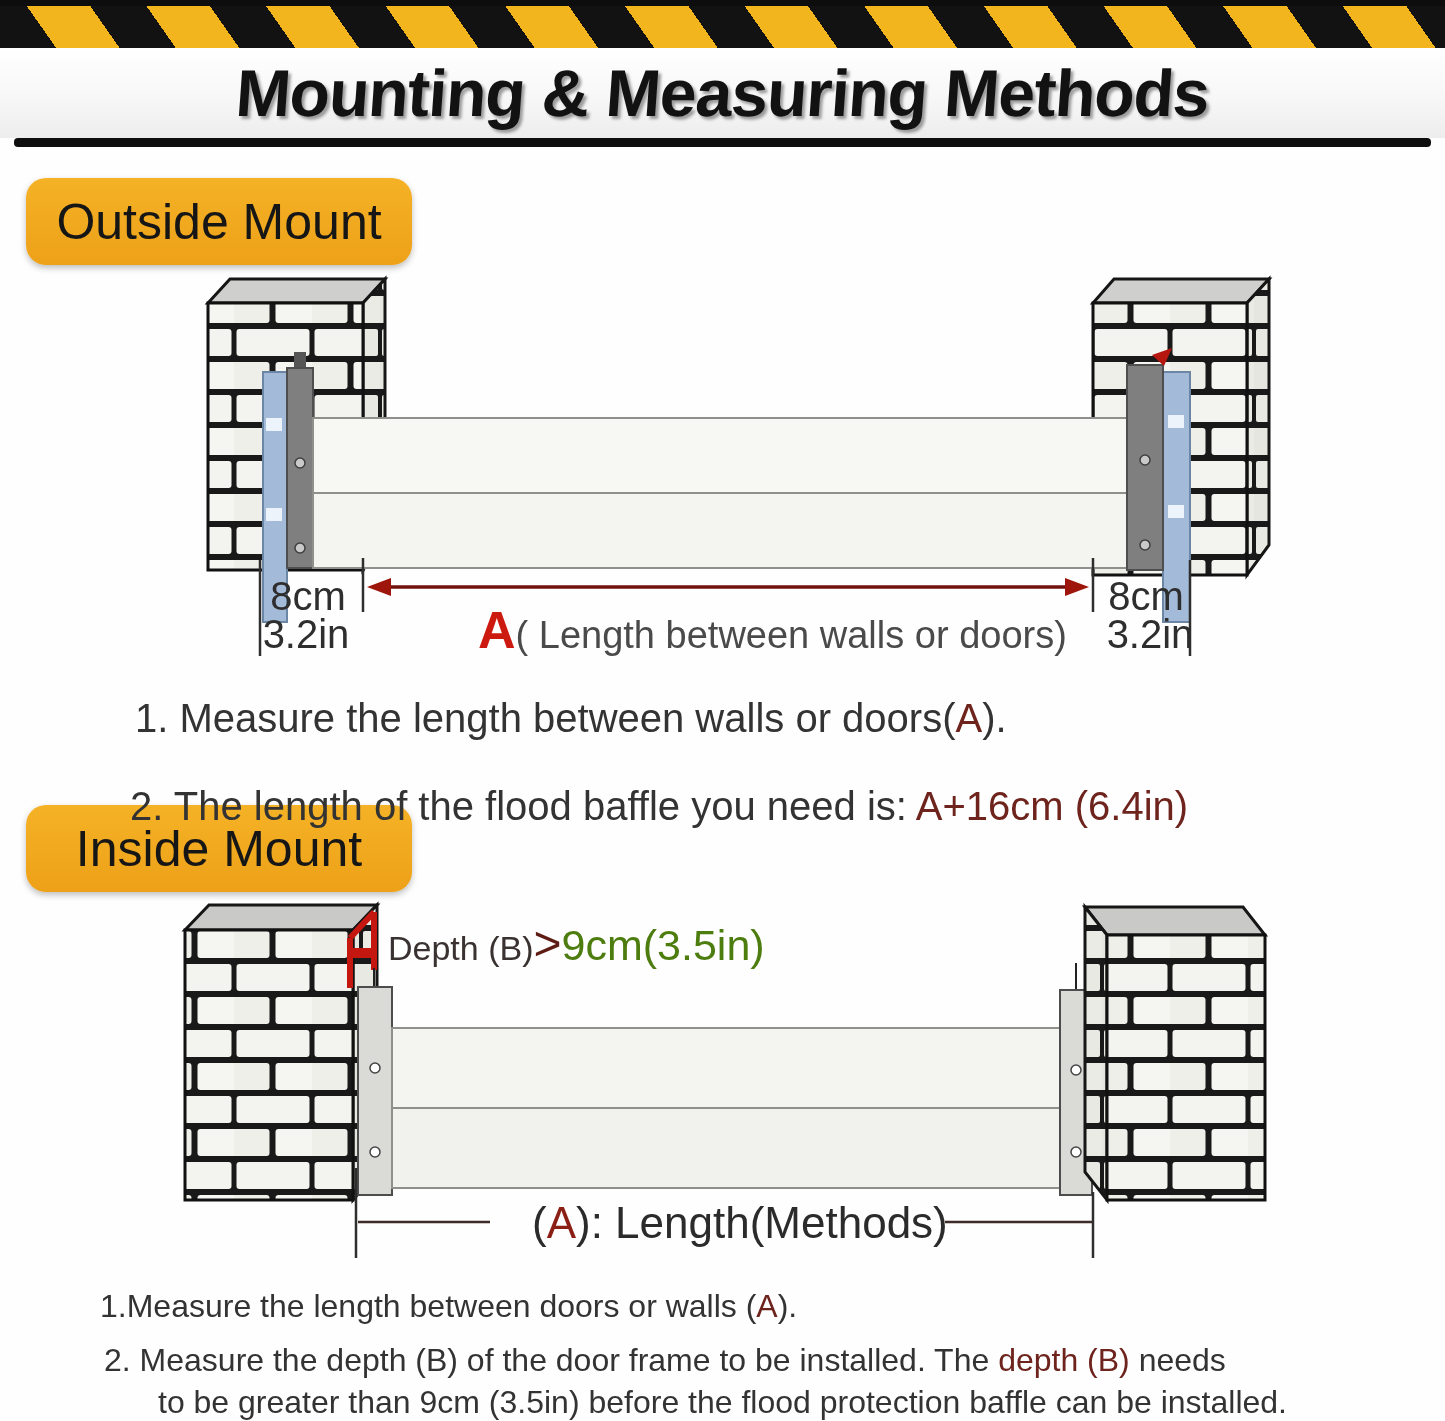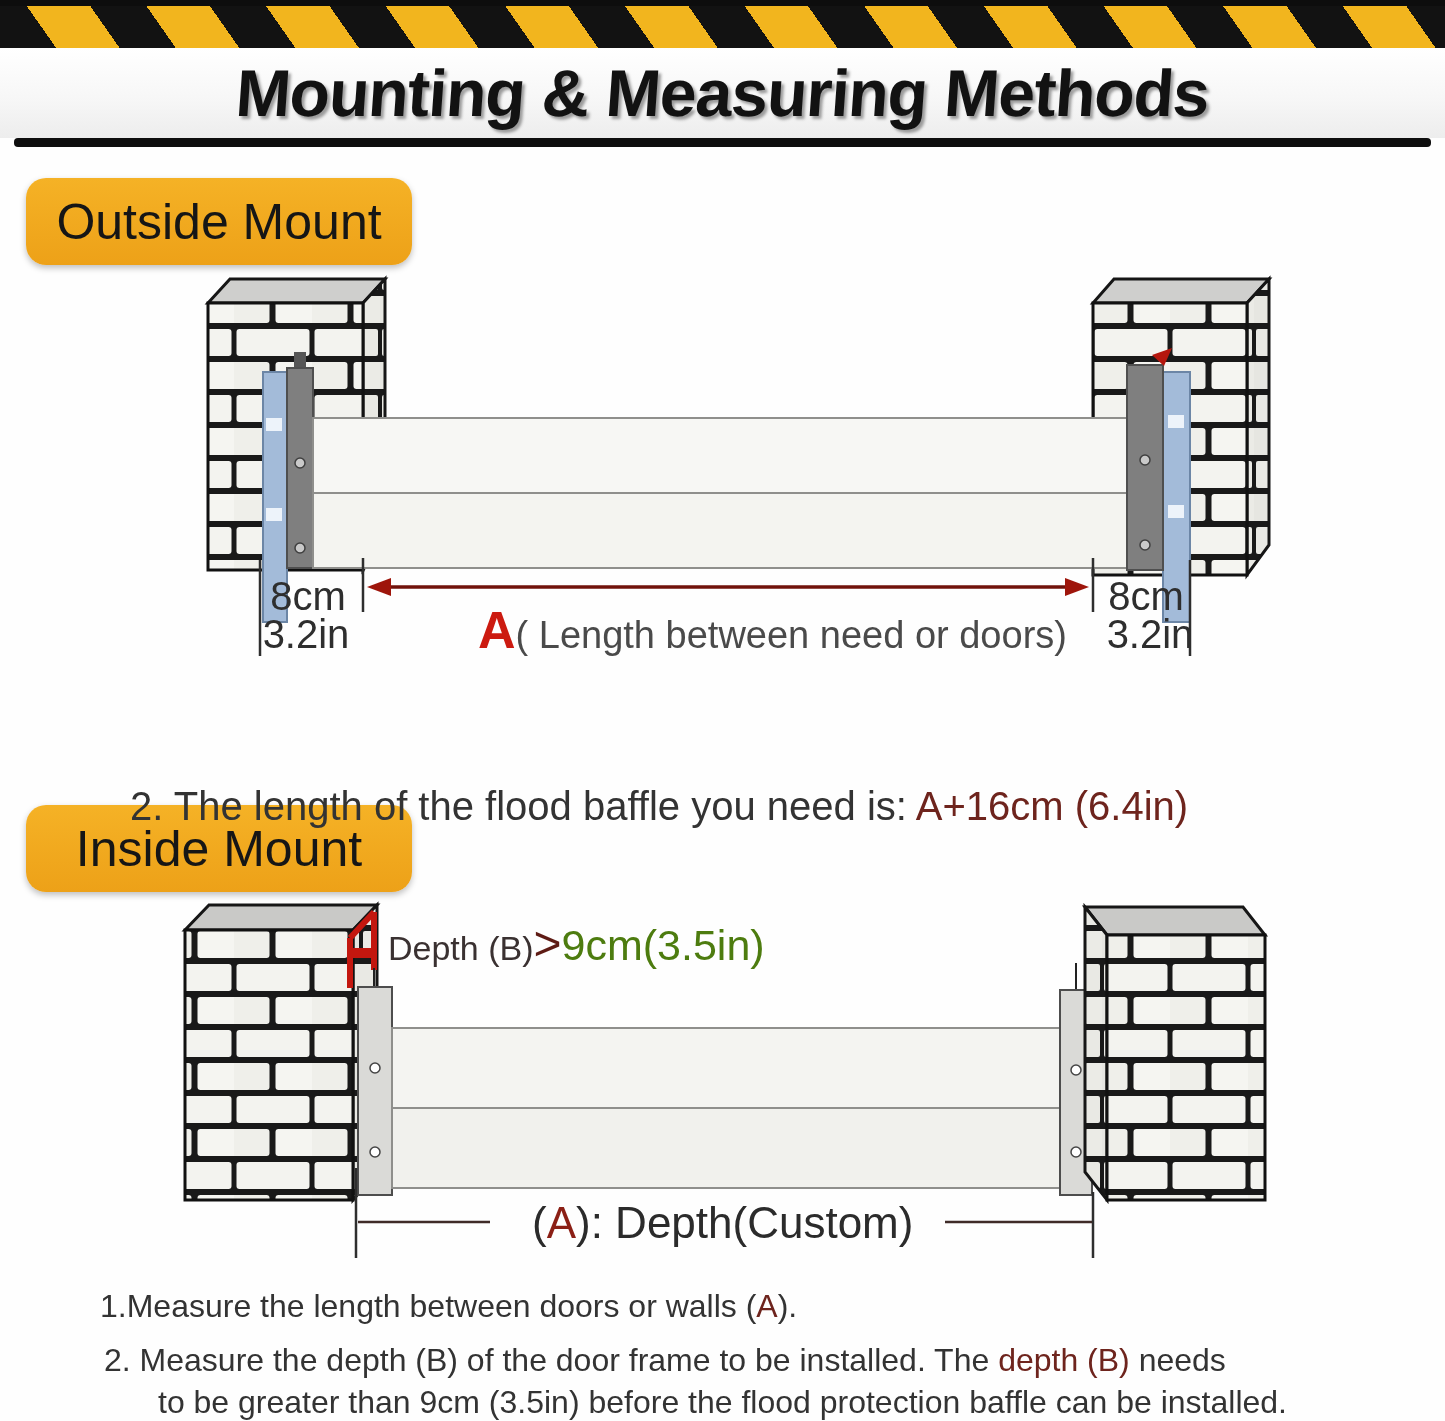--- a/index.html
+++ b/index.html
@@ -137,23 +137,26 @@
     </g>
   </svg>
 
   <div class="meas" style="left:258px;top:576px;width:100px;">8cm</div>
   <div class="meas" style="left:252px;top:614px;width:108px;">3.2in</div>
   <div class="meas" style="left:1096px;top:576px;width:100px;">8cm</div>
   <div class="meas" style="left:1096px;top:614px;width:108px;">3.2in</div>
 
   <div class="span-label">
     <span class="bigA">A</span>
-    <span class="rest">( Length between need or doors)</span>
-  </div>
-
+    <span class="rest">( Length between walls or doors)</span>
+  </div>
+
+  <div class="instr" style="left:135px;top:696px;">
+    <span>1. Measure the length between walls or doors(</span><span class="accent">A</span><span>).</span>
+  </div>
   <div class="instr" style="left:130px;top:784px;">
     <span>2. The length of the flood baffle you need is: </span><span class="accent">A+16cm (6.4in)</span>
   </div>
 
   <svg class="diag diag2" viewBox="0 0 1445 370">
     <defs>
       <pattern id="b2f" patternUnits="userSpaceOnUse" width="78" height="66">
         <rect width="78" height="66" fill="#191919"></rect>
         <rect x="2.5" y="3" width="73" height="27" rx="3" fill="#F3F3EF"></rect>
         <rect x="-37.5" y="36" width="73" height="27" rx="3" fill="#EFEFEA"></rect>
@@ -213,21 +216,21 @@
     </g>
   </svg>
 
   <div class="depth-label">
     <span class="lab">Depth (B) </span>
     <span class="gt">&gt;</span>
     <span class="val">9cm(3.5in)</span>
   </div>
 
   <div class="len-label">
-    <span>(</span><span class="a">A</span><span>): Depth(Custom)</span>
+    <span>(</span><span class="a">A</span><span>): Length(Methods)</span>
   </div>
 
   <div class="instr instr-sm" style="left:100px;top:1288px;">
     <span>1.Measure the length between doors or walls (</span><span class="accent">A</span><span>).</span>
   </div>
   <div class="instr instr-sm" style="left:104px;top:1342px;">
     <span>2. Measure the depth (B) of the door frame to be installed. The </span><span class="accent">depth (B)</span><span> needs</span>
   </div>
   <div class="instr instr-sm center-line" style="top:1384px;">
     <span>to be greater than 9cm (3.5in) before the flood protection baffle can be installed.</span>

